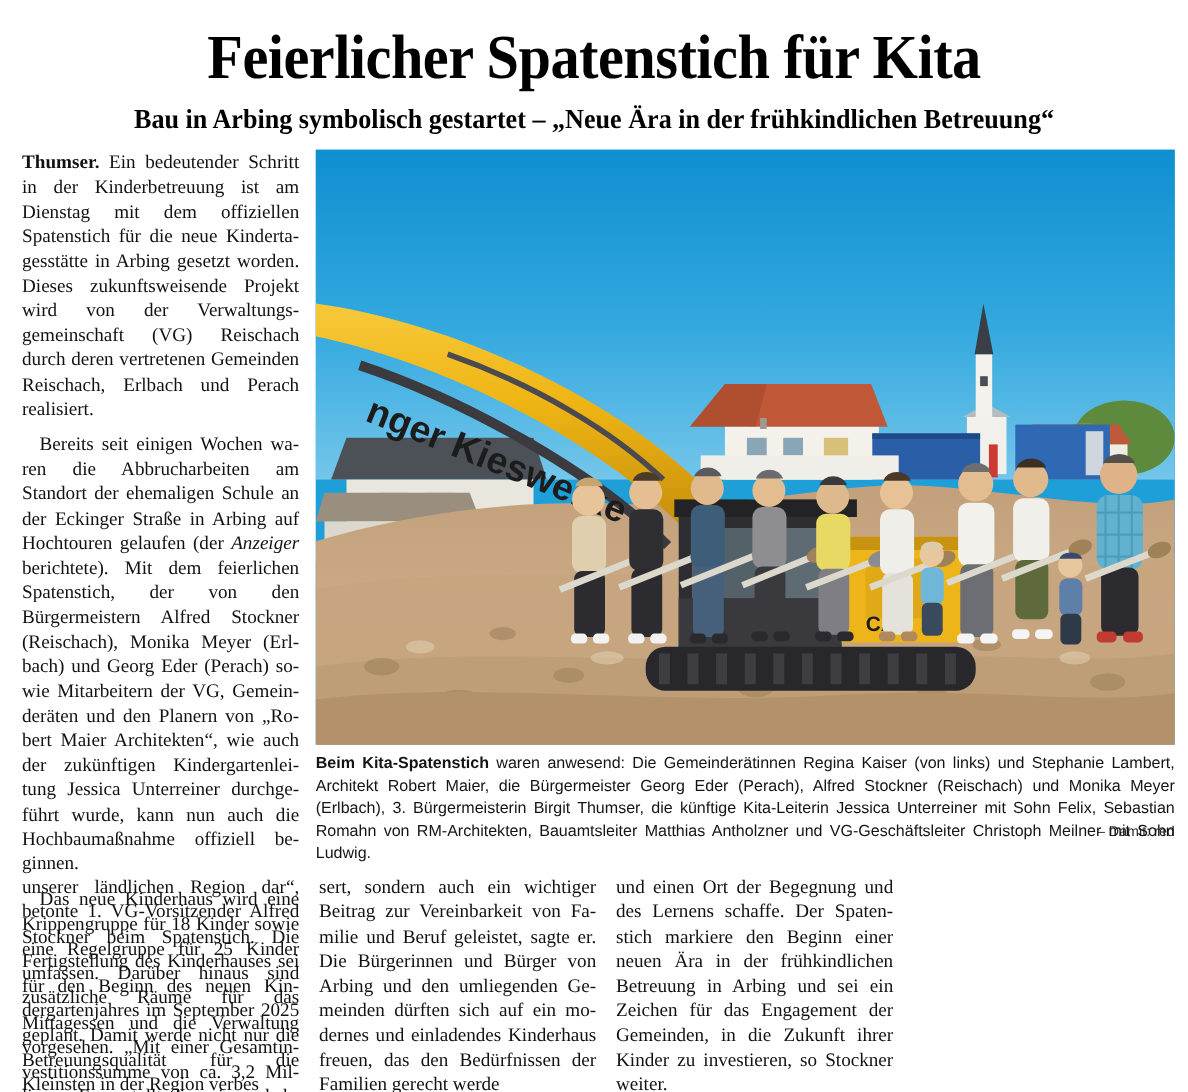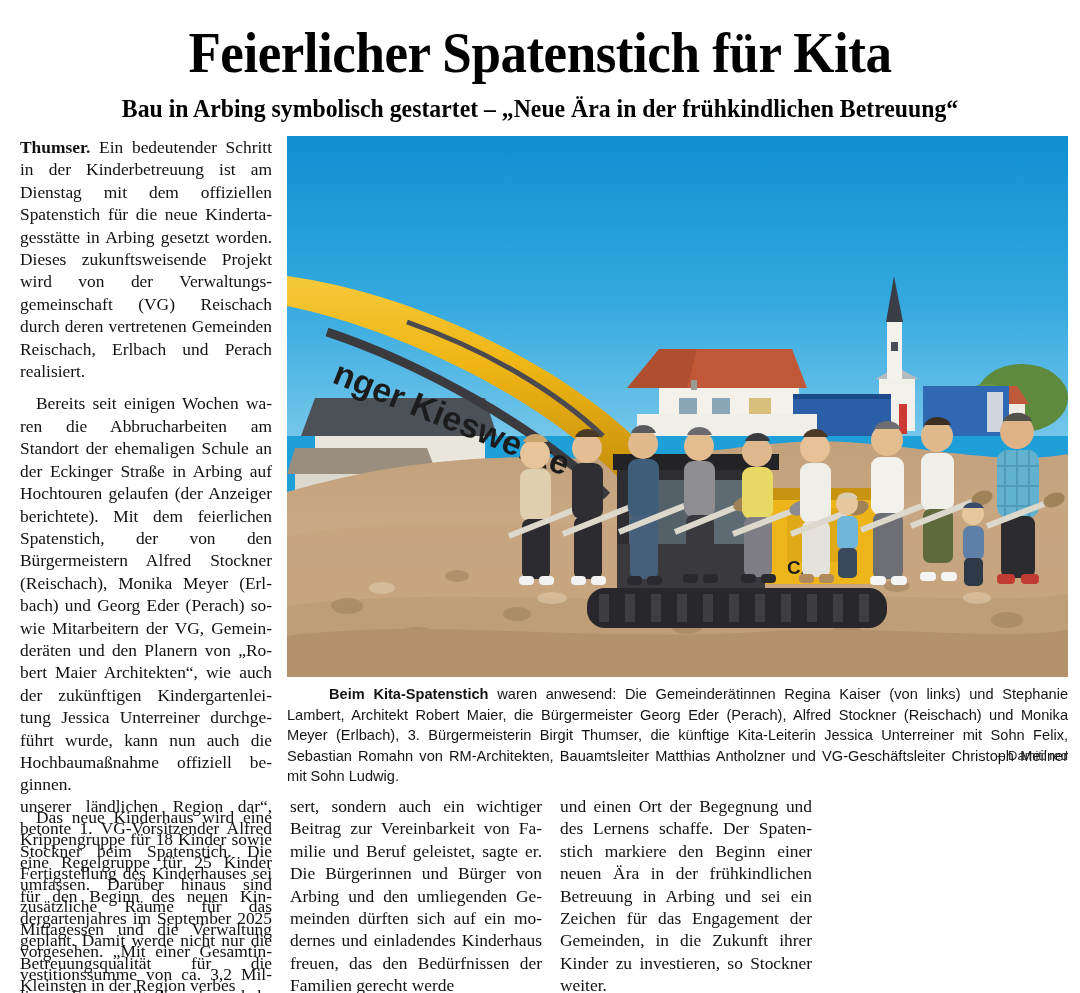--- a/index.html
+++ b/index.html
@@ -79,20 +79,21 @@
   .bodytext p.first {
     text-indent: 0;
   }
   .bodytext p + p {
     margin-top: 10px;
   }
   .dateline {
     font-weight: 700;
   }
   .ital {
+    font-style: italic;
   }
 
   
   .photo-wrap {
     width: 781px;
     position: relative;
   }
   .photo {
     width: 781px;
     height: 541px;
@@ -106,21 +107,21 @@
   
   .caption {
     font-family: "Liberation Sans", sans-serif;
     font-size: 14.6px;
     line-height: 20.6px;
     color: #141414;
     margin-top: 7px;
     text-align: justify;
     width: 781px;
   }
-  .caption b { font-weight: 700; margin-left: 42px; }
+  .caption b { font-weight: 700; }
   .credit {
     font-family: "Liberation Sans", sans-serif;
     font-size: 13px;
     color: #2a2a2a;
     float: right;
     margin-top: -20px;
   }
 
   
   .lower {

